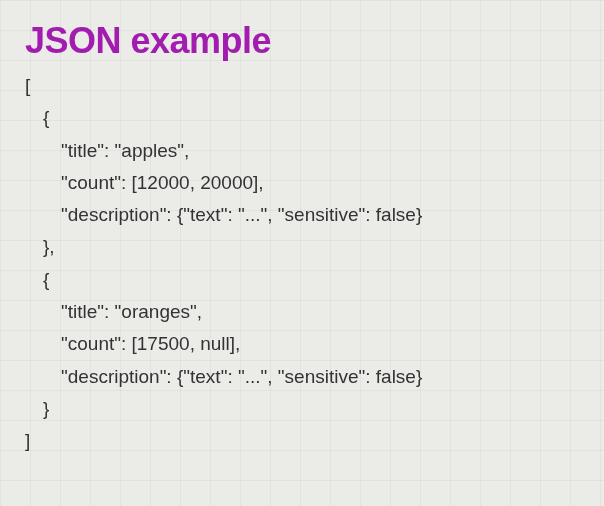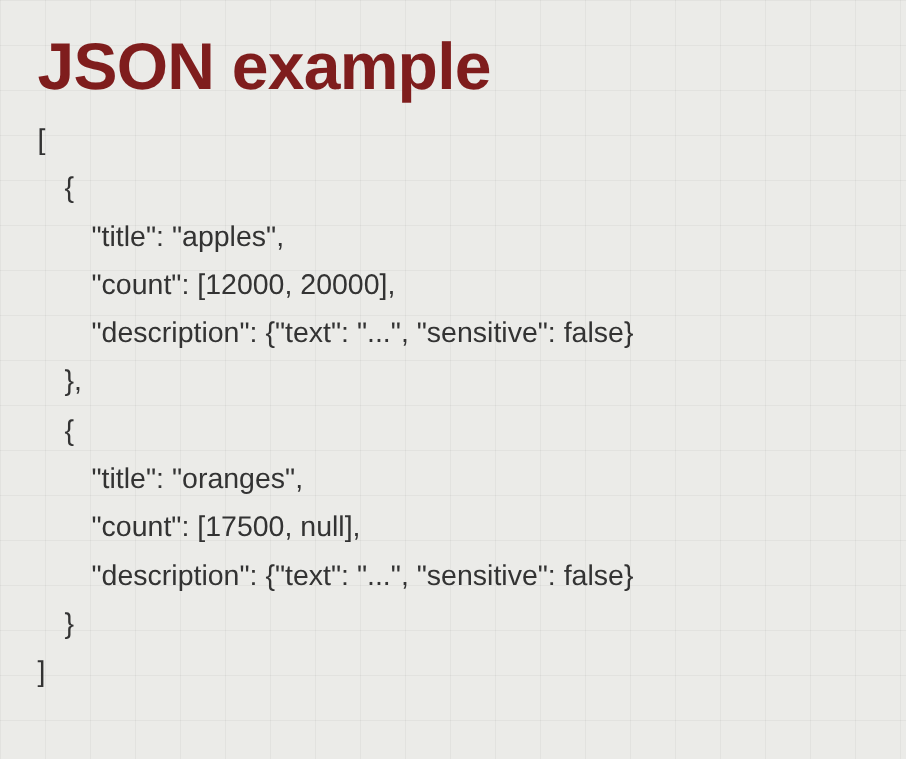--- a/index.html
+++ b/index.html
@@ -13,23 +13,23 @@
       background-color: #ebebe8;
       background-image:
         linear-gradient(to right, rgba(0,0,0,0.04) 1px, transparent 1px),
         linear-gradient(to bottom, rgba(0,0,0,0.04) 1px, transparent 1px);
       background-size: 30px 30px;
       font-family: -apple-system, BlinkMacSystemFont, "Helvetica Neue", Arial, sans-serif;
       padding: 20px 25px;
       color: #333;
     }
     h1 {
-      font-size: 44px;
+      font-size: 36px;
       font-weight: bold;
-      color: #7f1d1d;
+      color: #a21caf;
       margin-bottom: 8px;
       letter-spacing: -0.5px;
     }
     .code-block {
       font-family: -apple-system, BlinkMacSystemFont, "Helvetica Neue", Arial, sans-serif;
       font-size: 19px;
       color: #333;
       line-height: 1.7;
     }
     .code-line {

